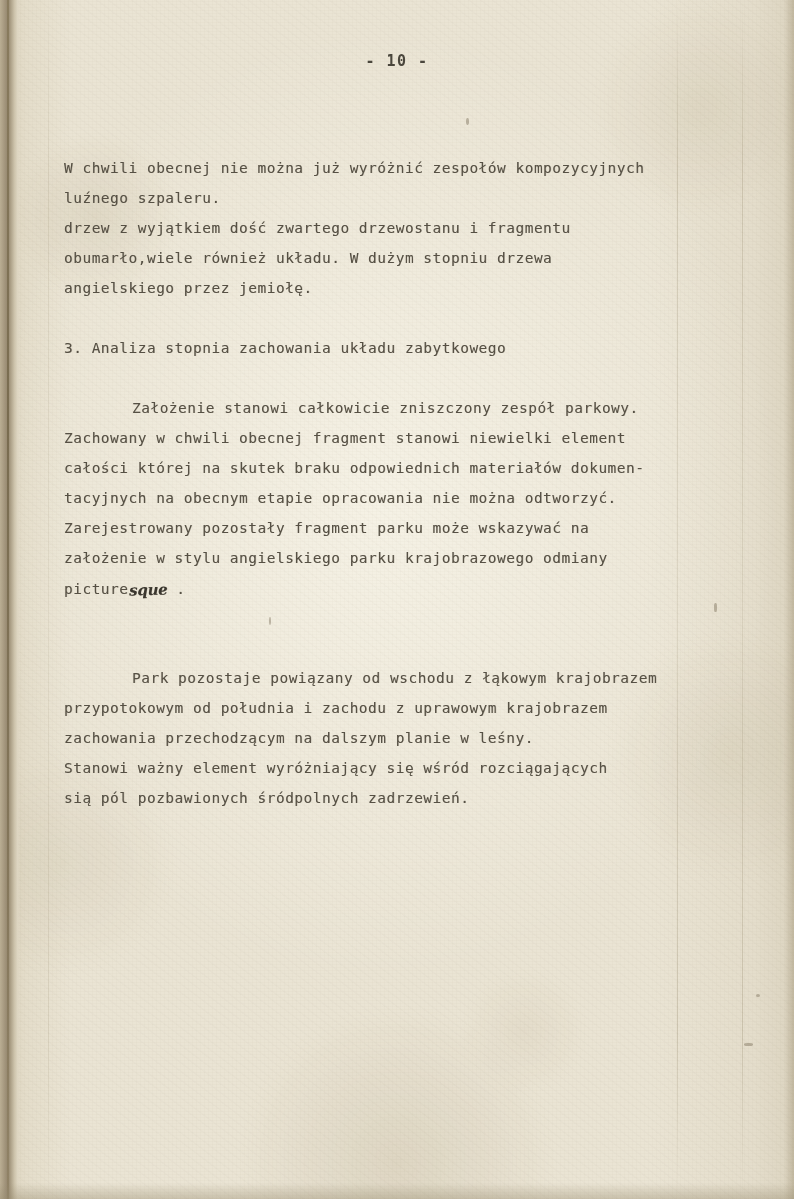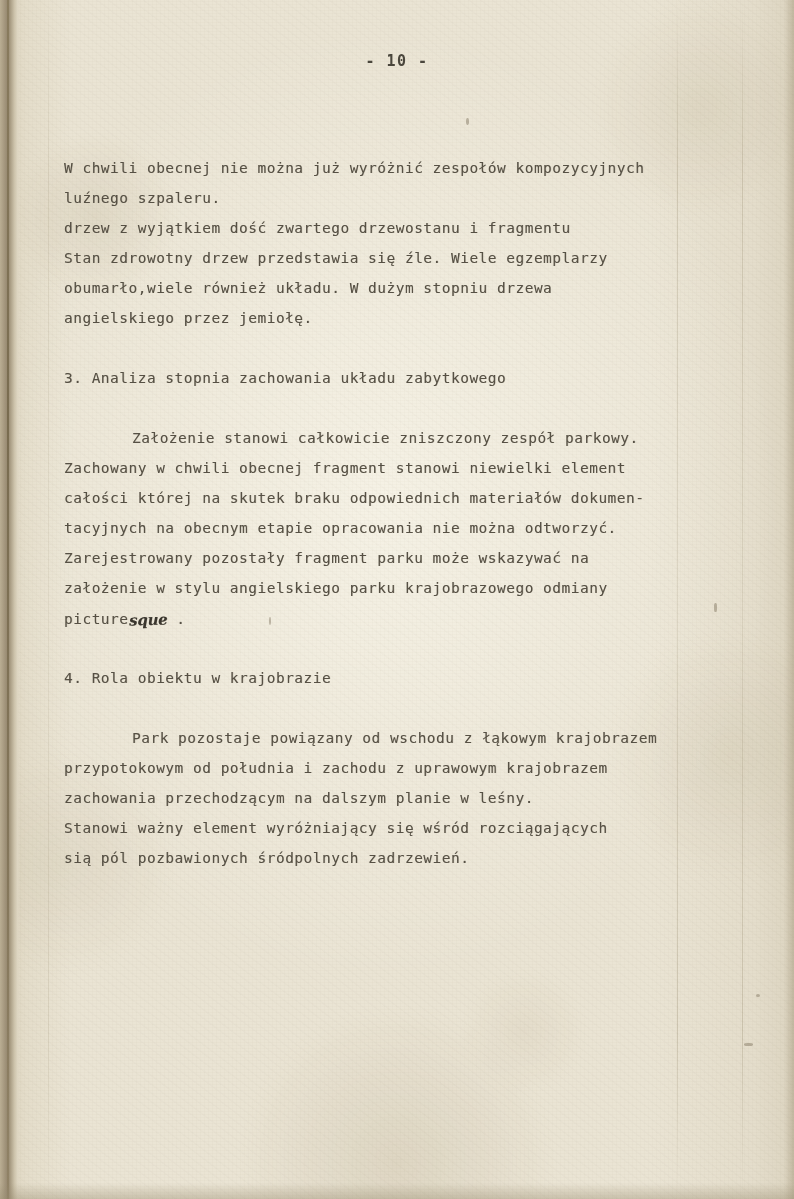--- a/index.html
+++ b/index.html
@@ -180,42 +180,40 @@
   <div class="sheet">
 
     <div class="folio">- 10 -</div>
 
     <div class="body">
 
       <div class="line">W chwili obecnej nie można już wyróżnić zespołów kompozycyjnych</div>
       <div class="line">luźnego szpaleru.</div>
       <div class="line">drzew z wyjątkiem dość zwartego drzewostanu i fragmentu</div>
 
-      <div class="line">Stan zdrowotny drzew przedstawia się źle. Wiele egzemplarzy</div>
       <div class="line">obumarło,wiele również układu. W dużym stopniu drzewa</div>
       <div class="line">angielskiego przez jemiołę.</div>
 
       <div class="line gap"></div>
 
       <div class="line">3. Analiza stopnia zachowania układu zabytkowego</div>
 
       <div class="line gap"></div>
 
       <div class="line indent">Założenie stanowi całkowicie zniszczony zespół parkowy.</div>
       <div class="line">Zachowany w chwili obecnej fragment stanowi niewielki element</div>
       <div class="line">całości której na skutek braku odpowiednich materiałów dokumen-</div>
       <div class="line">tacyjnych na obecnym etapie opracowania nie można odtworzyć.</div>
       <div class="line">Zarejestrowany pozostały fragment parku może wskazywać na</div>
       <div class="line">założenie w stylu angielskiego parku krajobrazowego odmiany</div>
 
       <div class="line"><span>picture</span><span class="hand">sque</span><span> .</span></div>
 
       <div class="line gap"></div>
 
-      <div class="line">4. Rola obiektu w krajobrazie</div>
 
       <div class="line gap"></div>
 
       <div class="line indent">Park pozostaje powiązany od wschodu z łąkowym krajobrazem</div>
       <div class="line">przypotokowym od południa i zachodu z uprawowym krajobrazem</div>
       <div class="line">zachowania przechodzącym na dalszym planie w leśny.</div>
       <div class="line">Stanowi ważny element wyróżniający się wśród rozciągających</div>
       <div class="line">sią pól pozbawionych śródpolnych zadrzewień.</div>
 
     </div>

